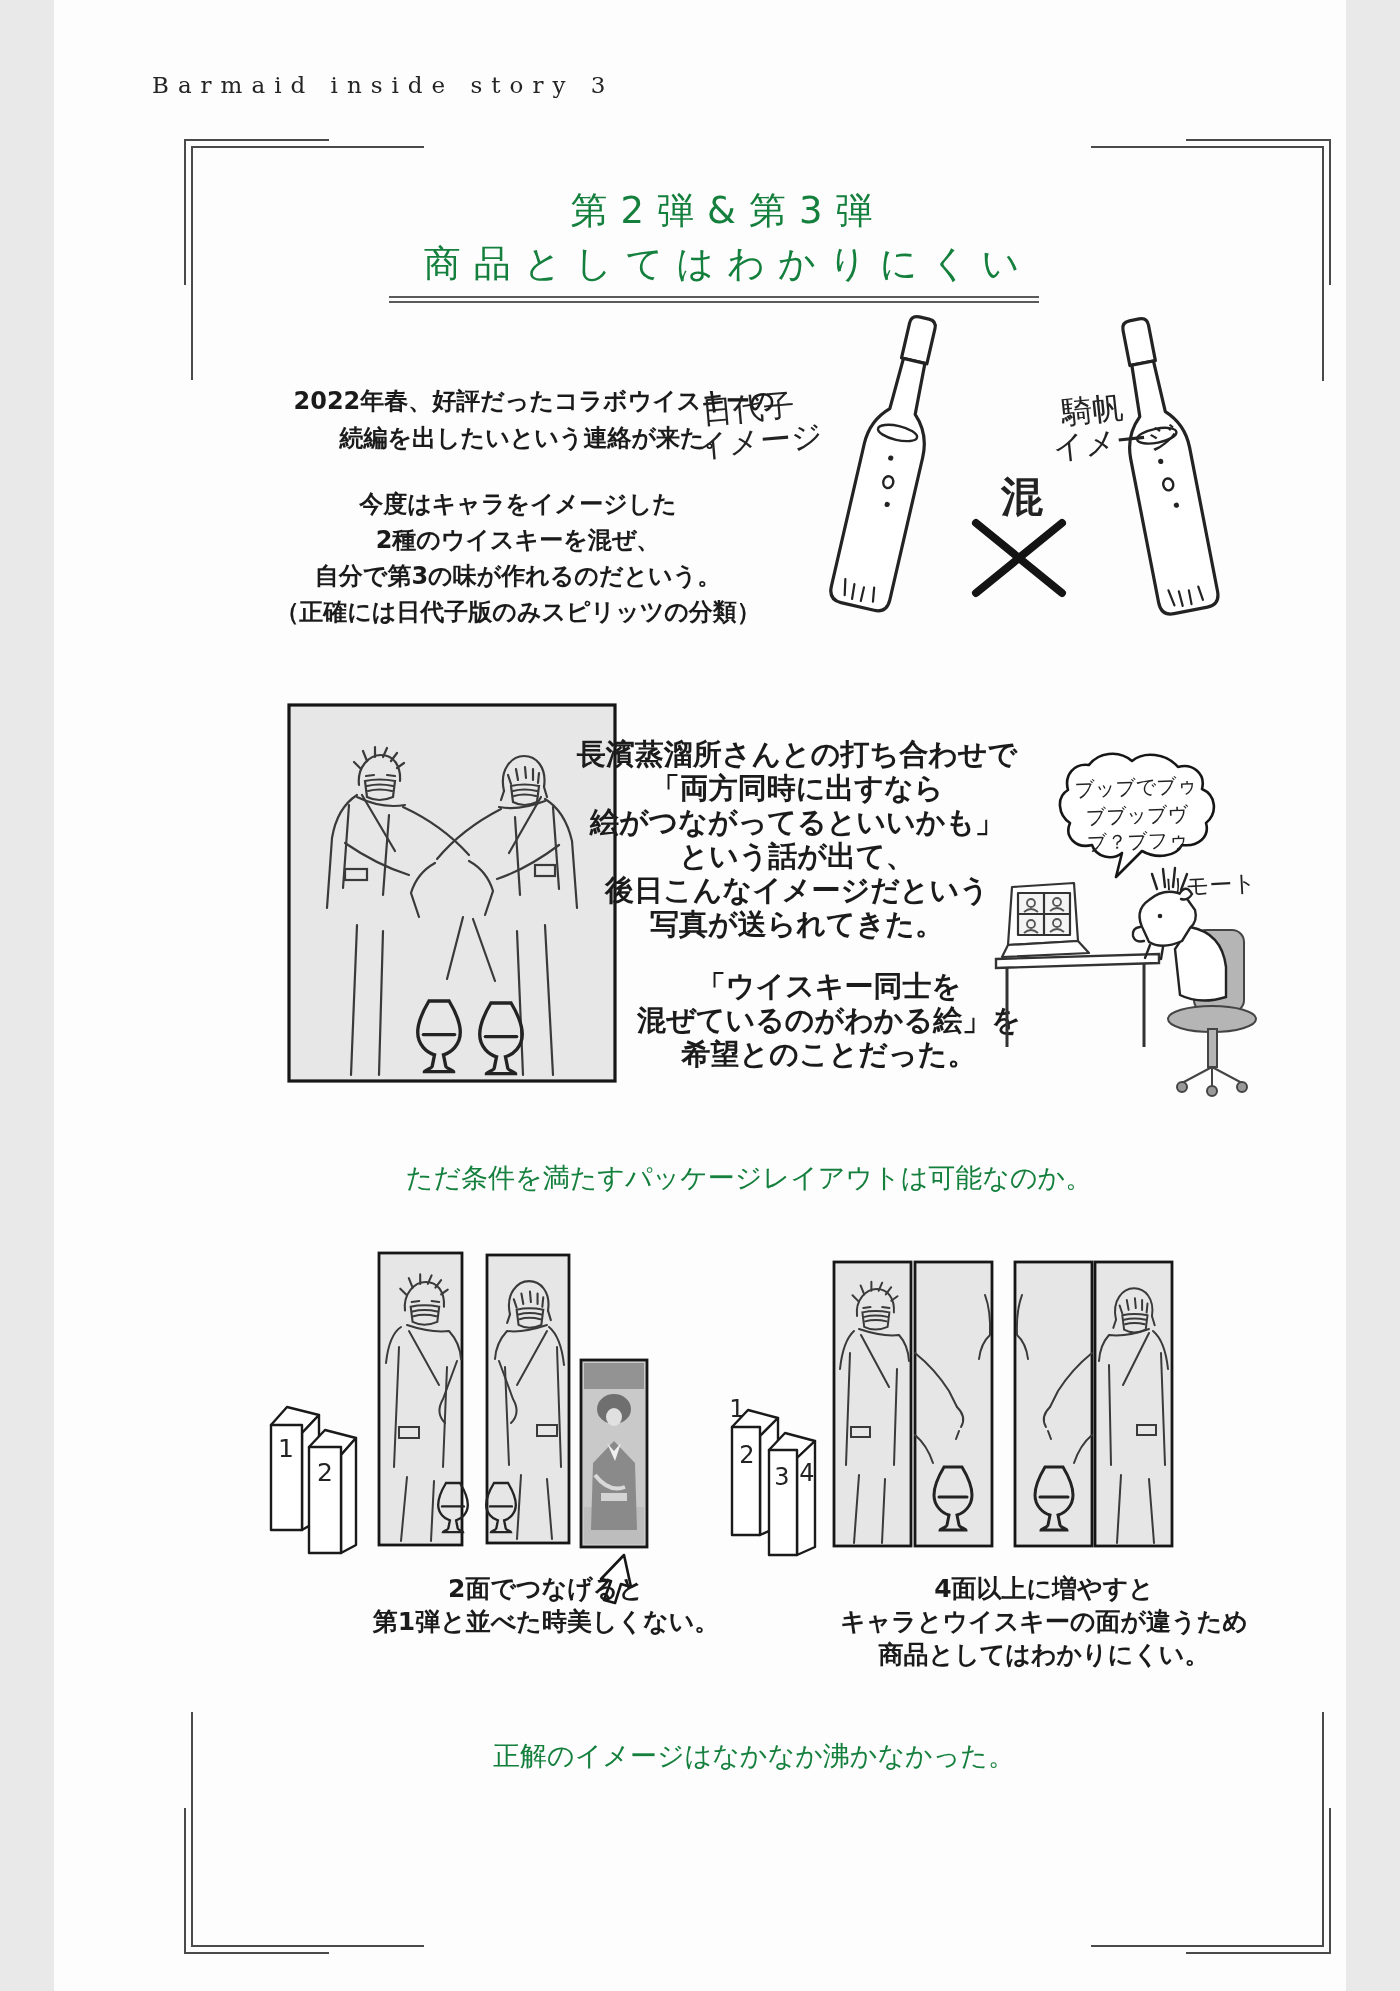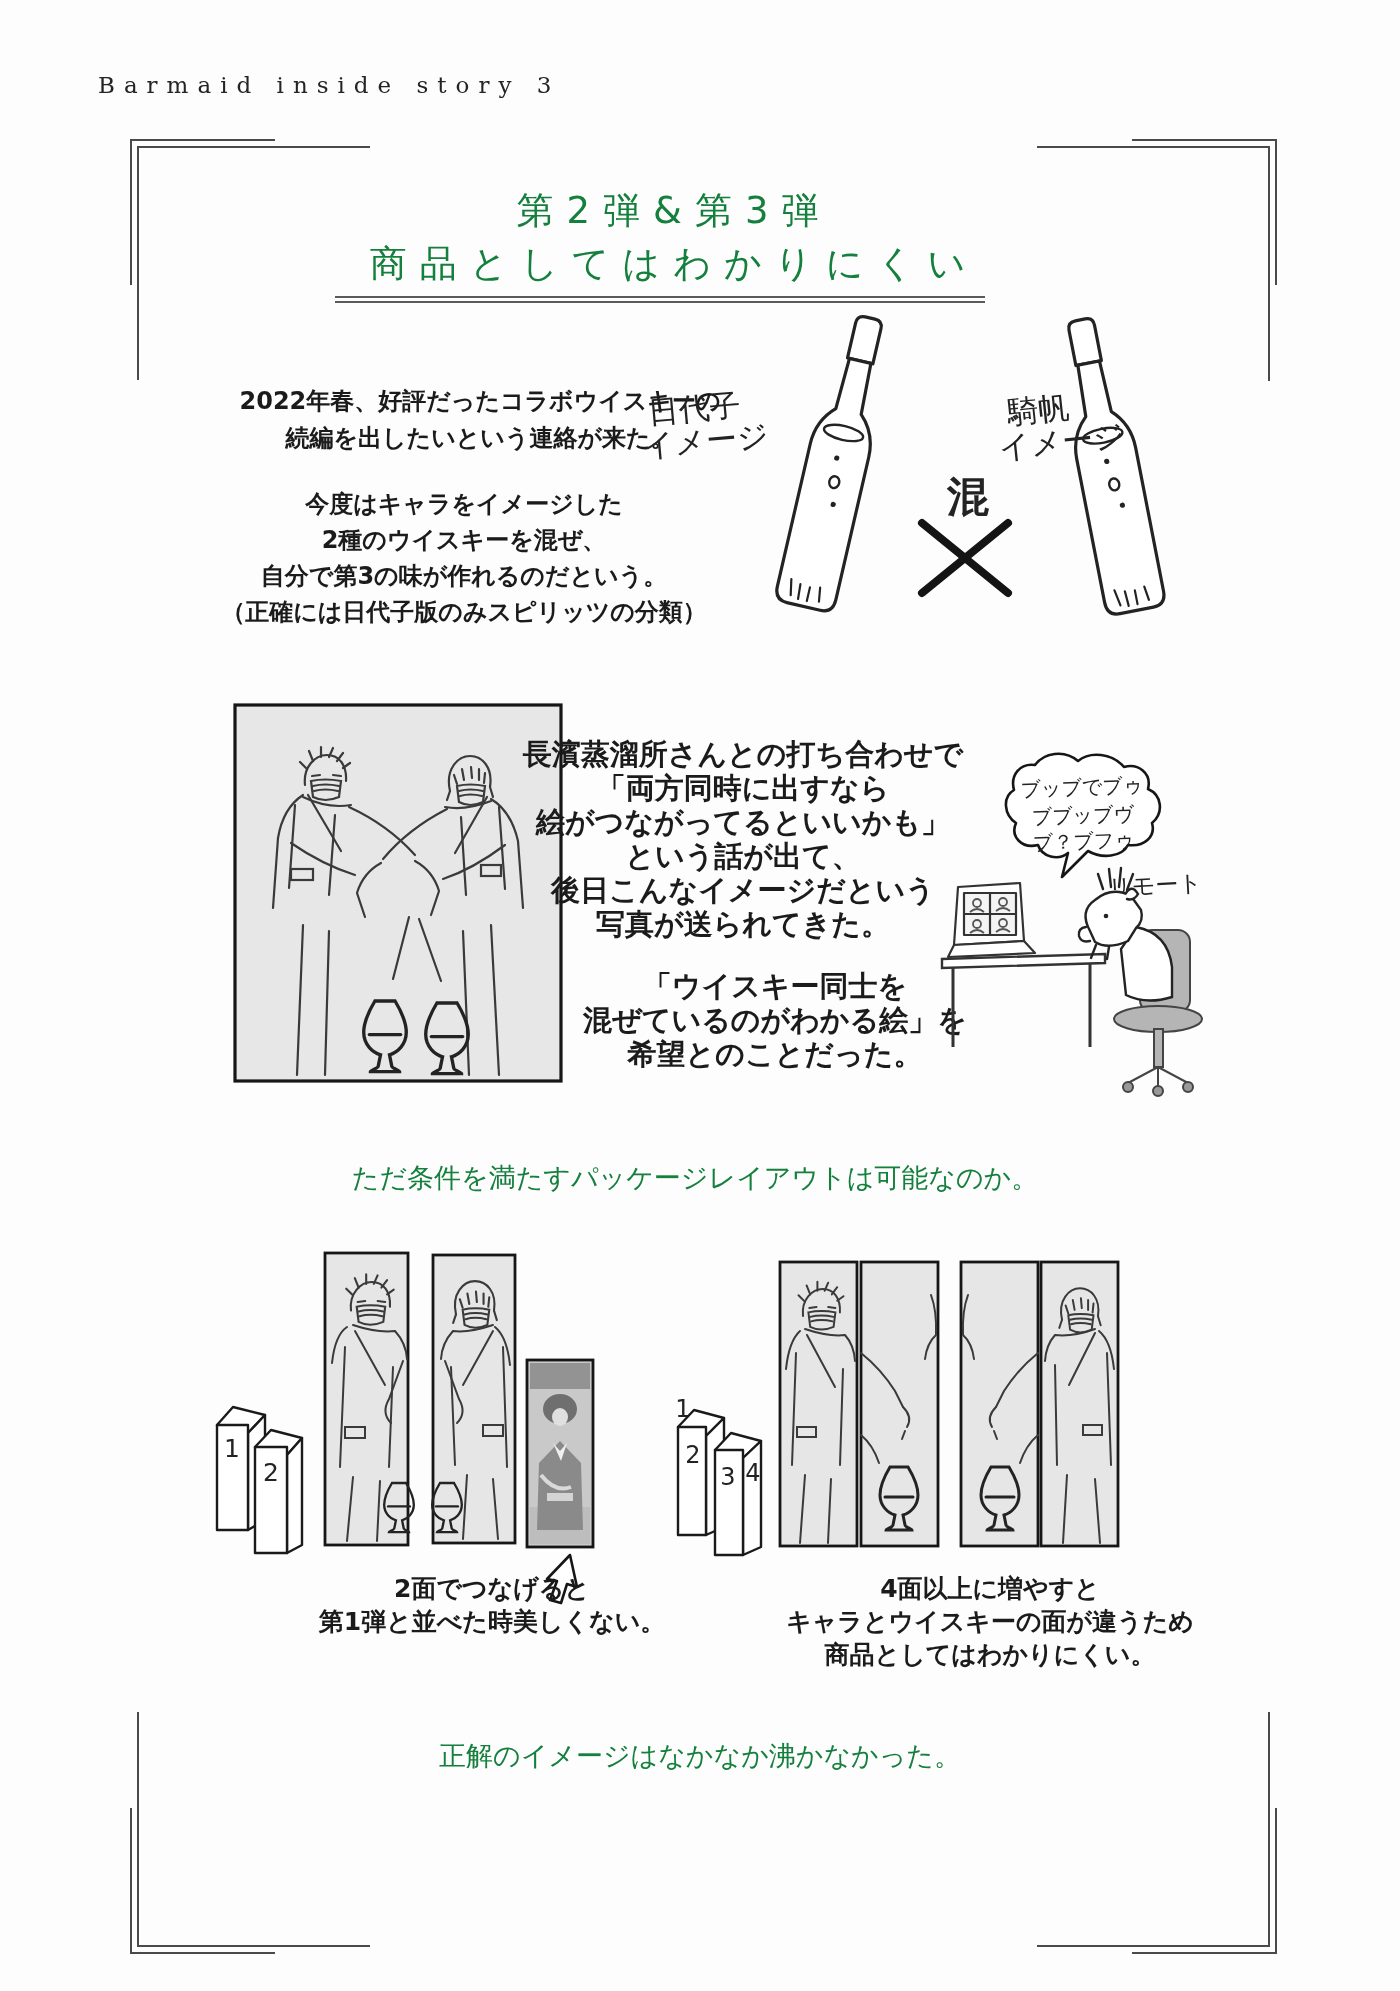--- a/index.html
+++ b/index.html
@@ -1,16 +1,16 @@
 <!DOCTYPE html>
 <html><head>
 <meta charset="utf-8">
 <style>
   html,body{margin:0;padding:0;background:#e9e9e9;}
-  .page{position:relative;width:1400px;height:1991px;background:#fdfdfd;margin:0 auto;overflow:hidden;
+  .page{position:relative;width:1292px;height:1991px;background:#fdfdfd;margin:0 auto;overflow:hidden;
         font-family:"DejaVu Sans",sans-serif;color:#1b1b1b;}
   .corner{position:absolute;}
   .brand{position:absolute;font-family:"DejaVu Serif",serif;font-size:23px;letter-spacing:9px;color:#242424;}
   .t{position:absolute;transform:translateX(-50%);white-space:nowrap;text-align:center;font-weight:400;color:#15803d;}
   .title-l{font-size:37px;letter-spacing:13px;}
   .block{position:absolute;transform:translateX(-50%);text-align:center;font-weight:700;white-space:nowrap;}
   .block div{white-space:nowrap;}
   .body24{font-size:24px;line-height:37px;}
   .body23{font-size:29px;line-height:34px;}
   .cap25{font-size:25px;line-height:33px;}

